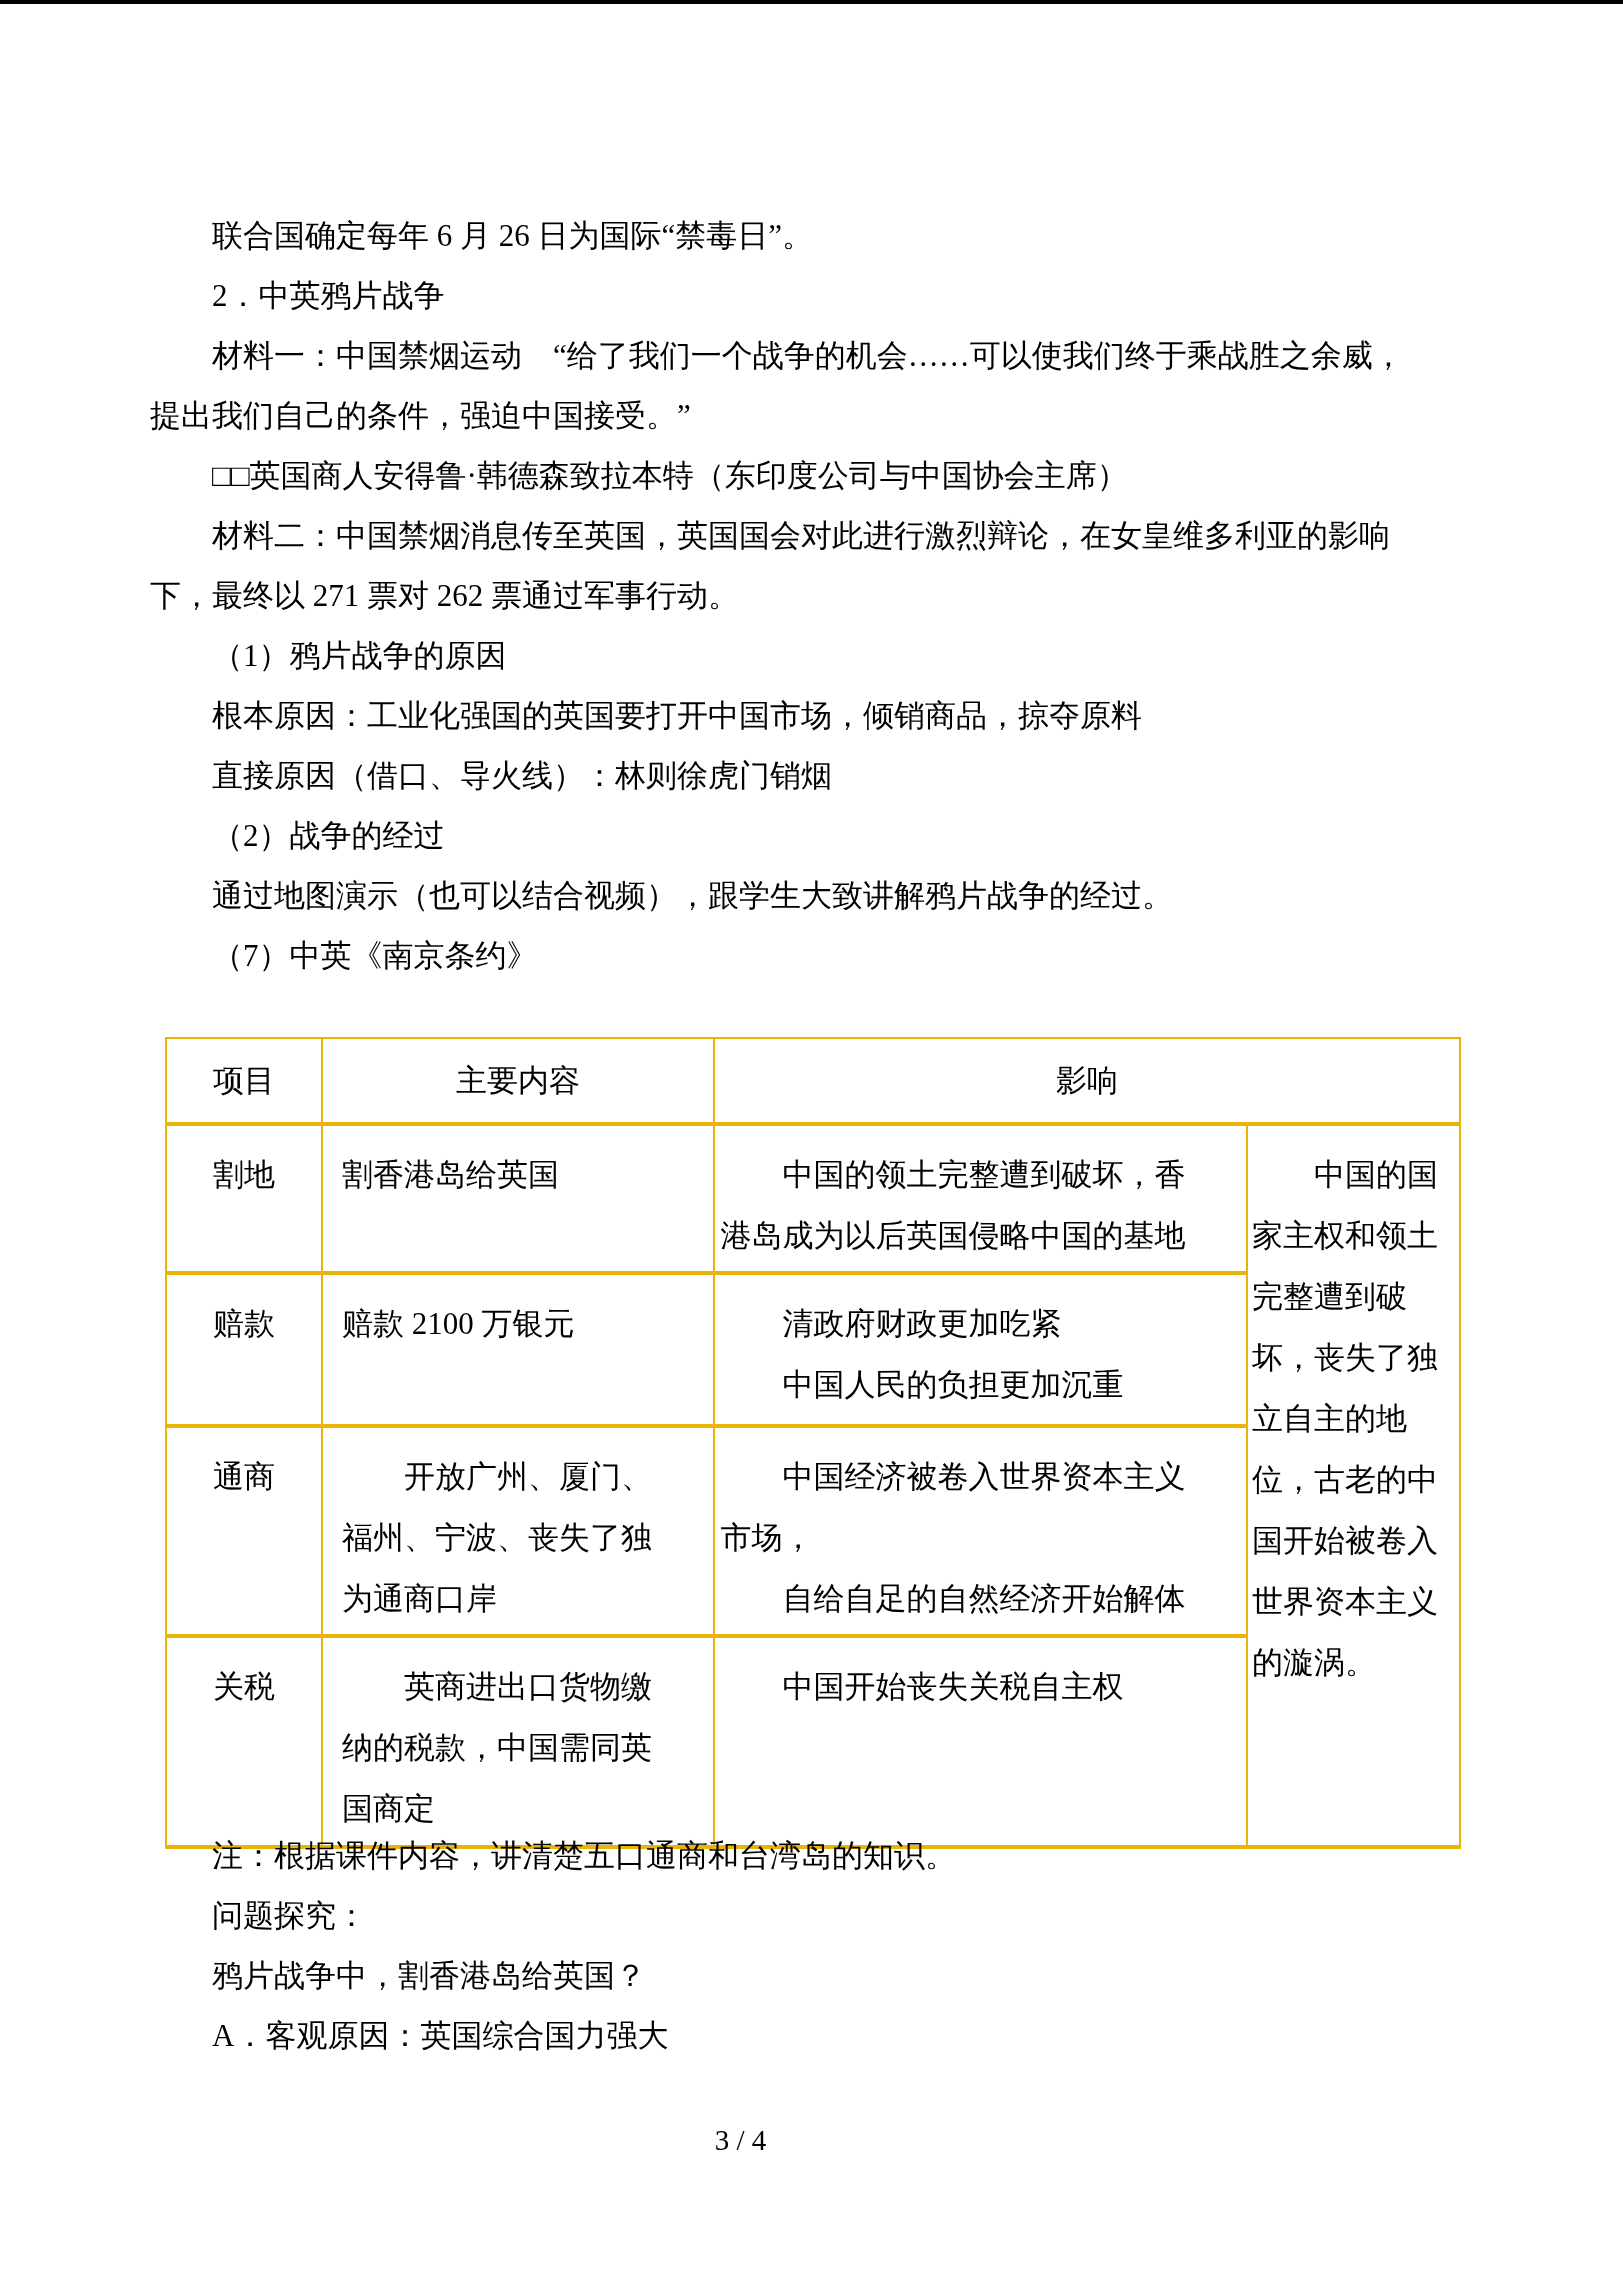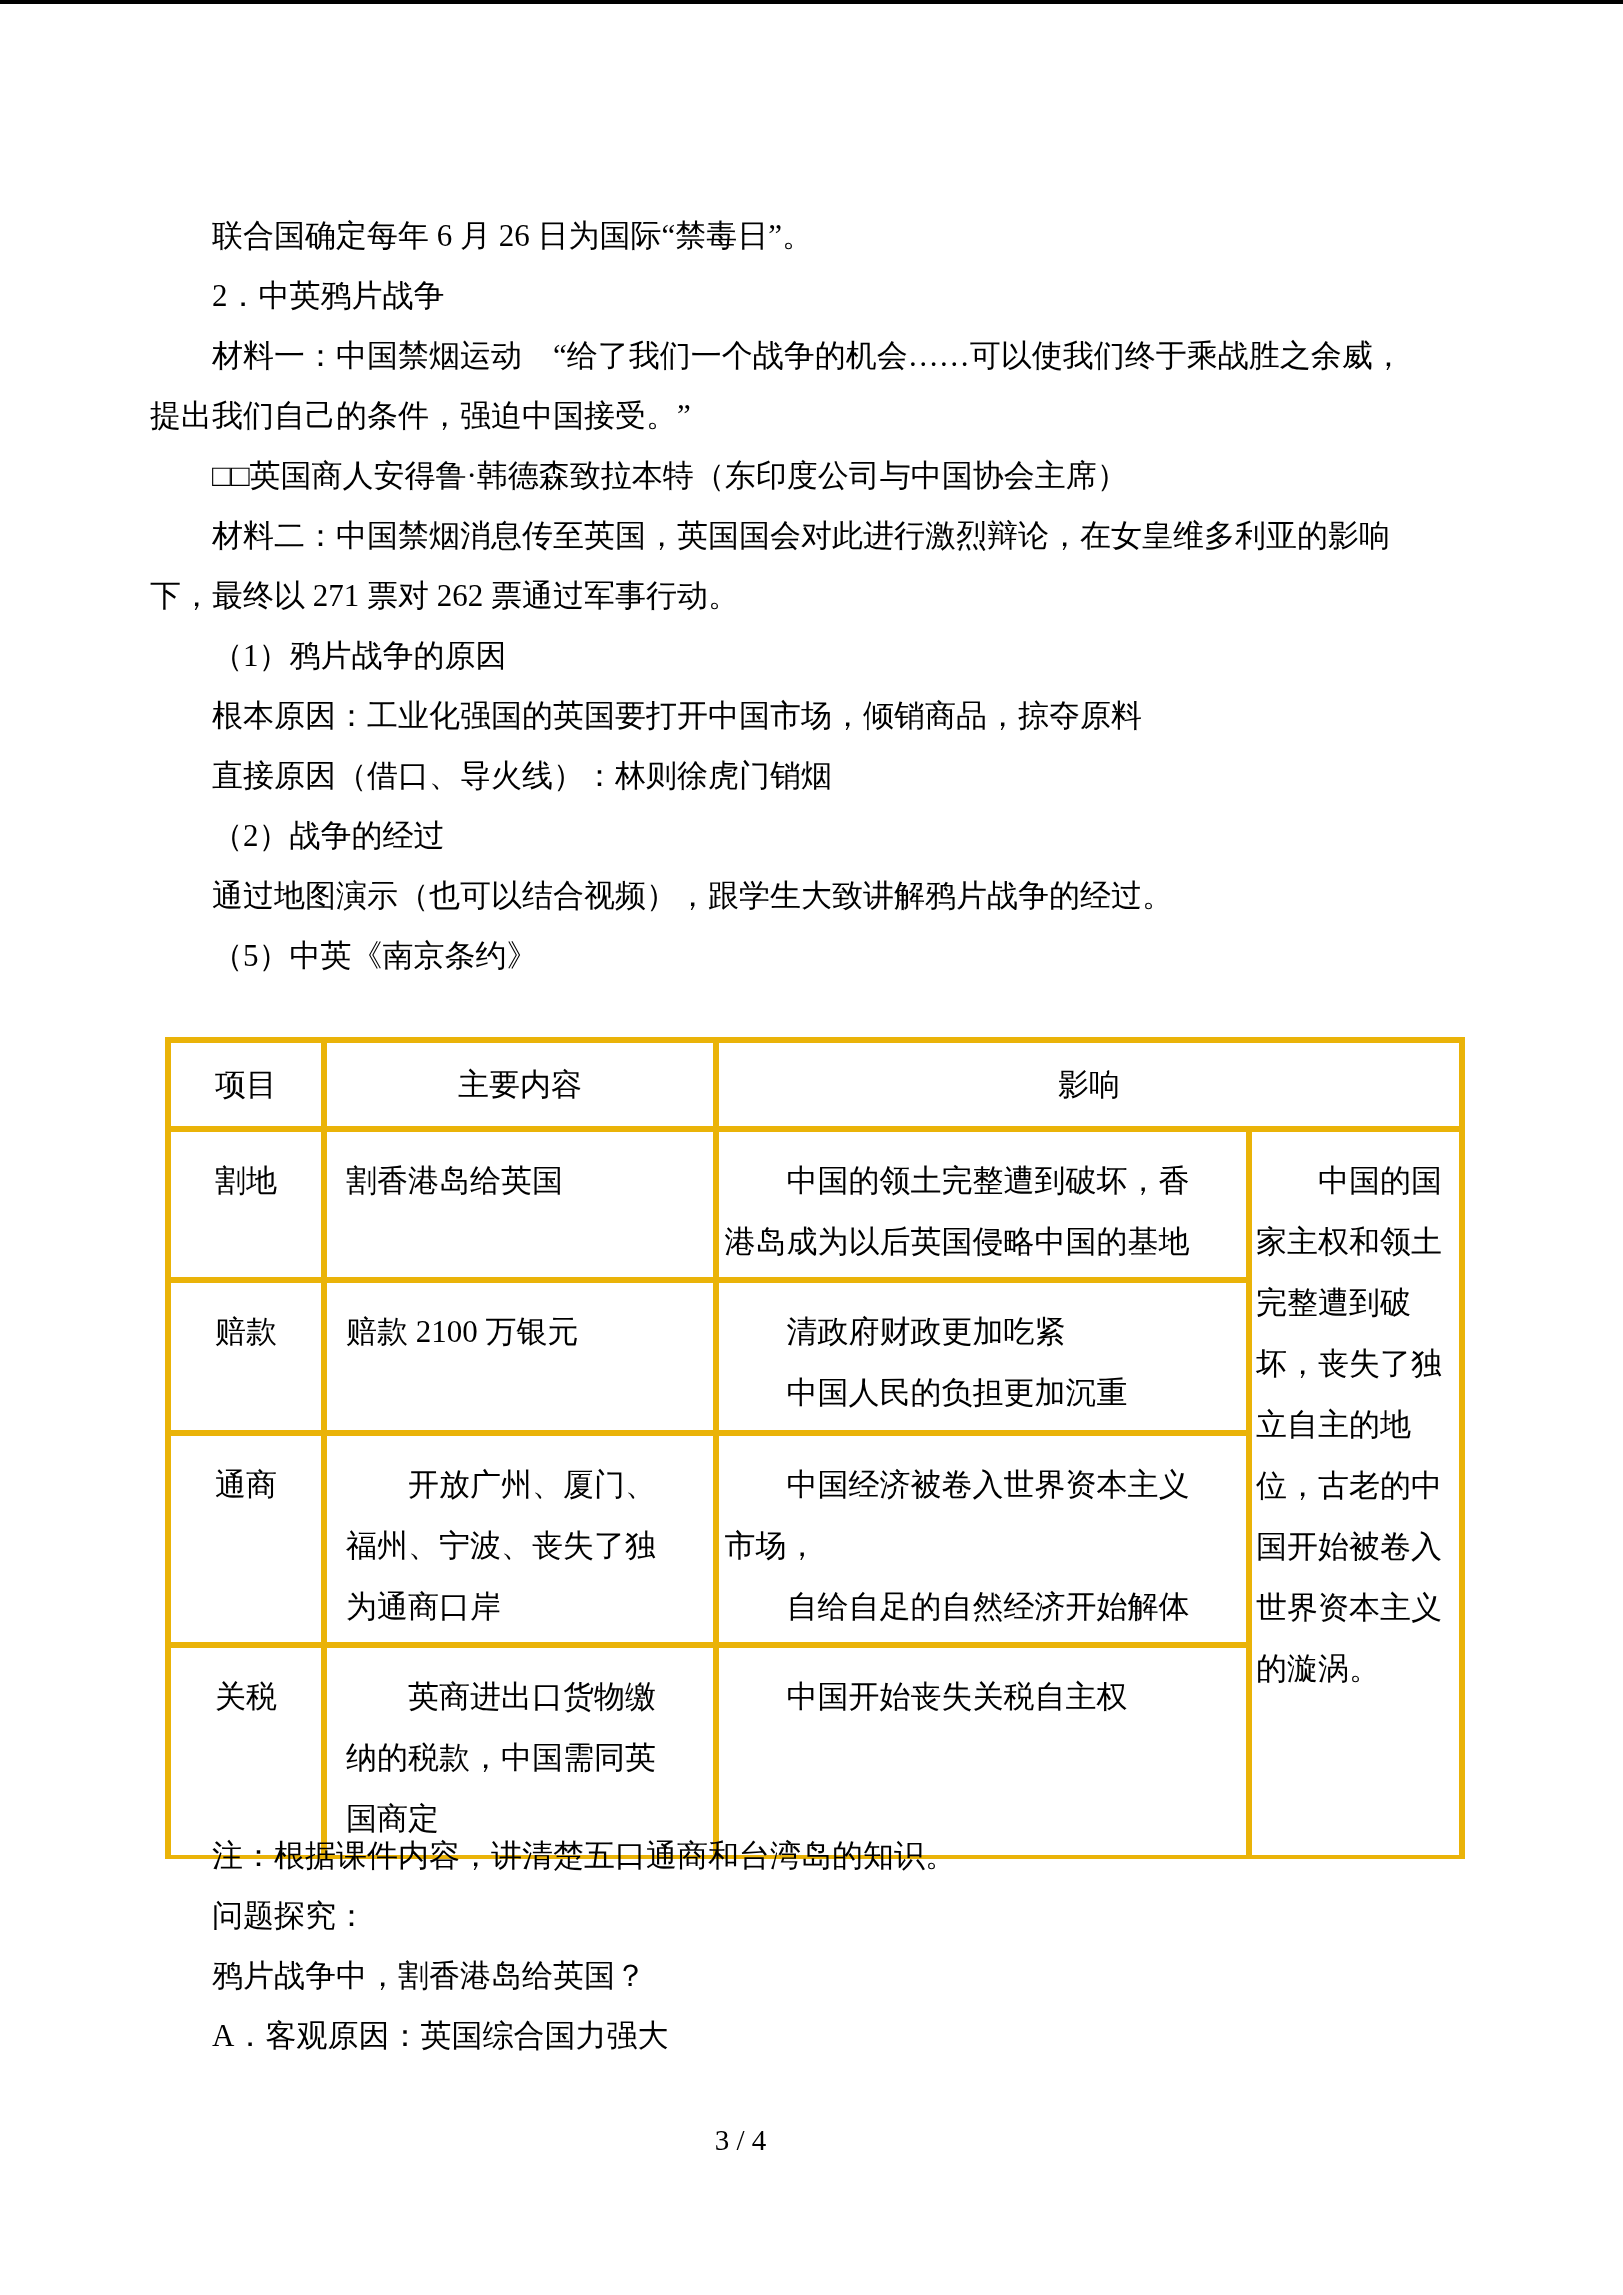--- a/index.html
+++ b/index.html
@@ -22,21 +22,21 @@
   .block-after{top:1826px;}
   .para-block p{
     margin:0;line-height:60px;white-space:pre-line;
   }
   table.treaty-table{
     position:absolute;left:165px;top:1037px;width:1294px;
     border-collapse:collapse;table-layout:fixed;
     font-size:31px;line-height:61px;
   }
   .treaty-table td{
-    border:6px solid #eab308;
+    border:2px solid #eab308;
     vertical-align:top;
     padding:17.7px 5.5px 5.5px 5.5px;
     white-space:pre-line;
     overflow:hidden;
   }
   .treaty-table tr.hdr td{
     border-bottom-width:4.1px;
     vertical-align:middle;text-align:center;
     padding:0;line-height:normal;height:83px;
   }
@@ -65,21 +65,21 @@
   <p>　　材料一：中国禁烟运动　“给了我们一个战争的机会……可以使我们终于乘战胜之余威，
 提出我们自己的条件，强迫中国接受。”</p>
   <p>　　□□英国商人安得鲁·韩德森致拉本特（东印度公司与中国协会主席）</p>
   <p>　　材料二：中国禁烟消息传至英国，英国国会对此进行激烈辩论，在女皇维多利亚的影响
 下，最终以 271 票对 262 票通过军事行动。</p>
   <p>　　（1）鸦片战争的原因</p>
   <p>　　根本原因：工业化强国的英国要打开中国市场，倾销商品，掠夺原料</p>
   <p>　　直接原因（借口、导火线）：林则徐虎门销烟</p>
   <p>　　（2）战争的经过</p>
   <p>　　通过地图演示（也可以结合视频），跟学生大致讲解鸦片战争的经过。</p>
-  <p>　　（5）中英《南京条约》</p>
+  <p>　　（7）中英《南京条约》</p>
 </div>
 
 <table class="treaty-table">
   <colgroup>
     <col style="width:156px">
     <col style="width:392px">
     <col style="width:533px">
     <col style="width:213px">
   </colgroup>
   <tbody>

